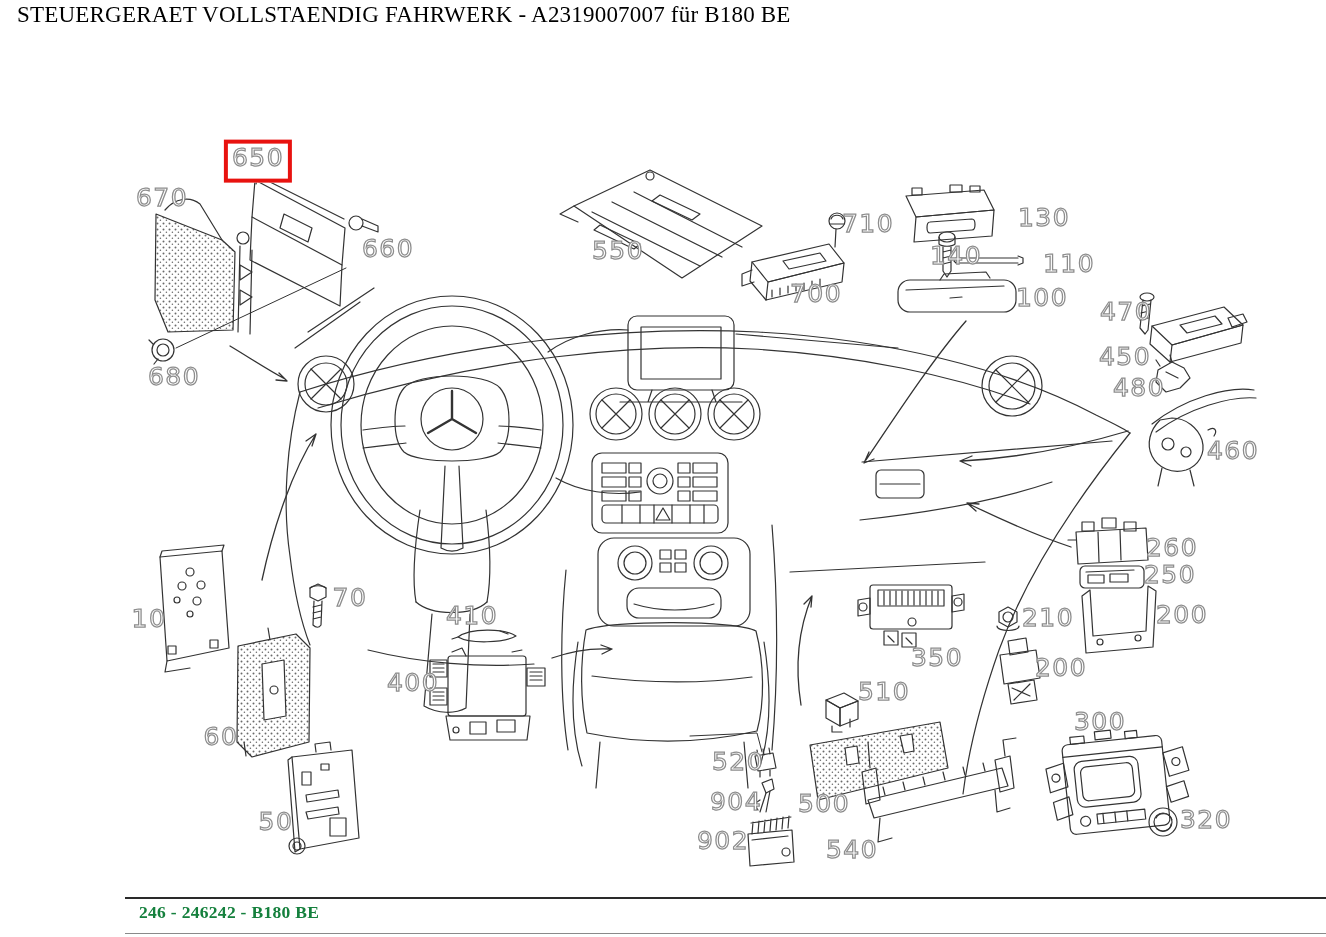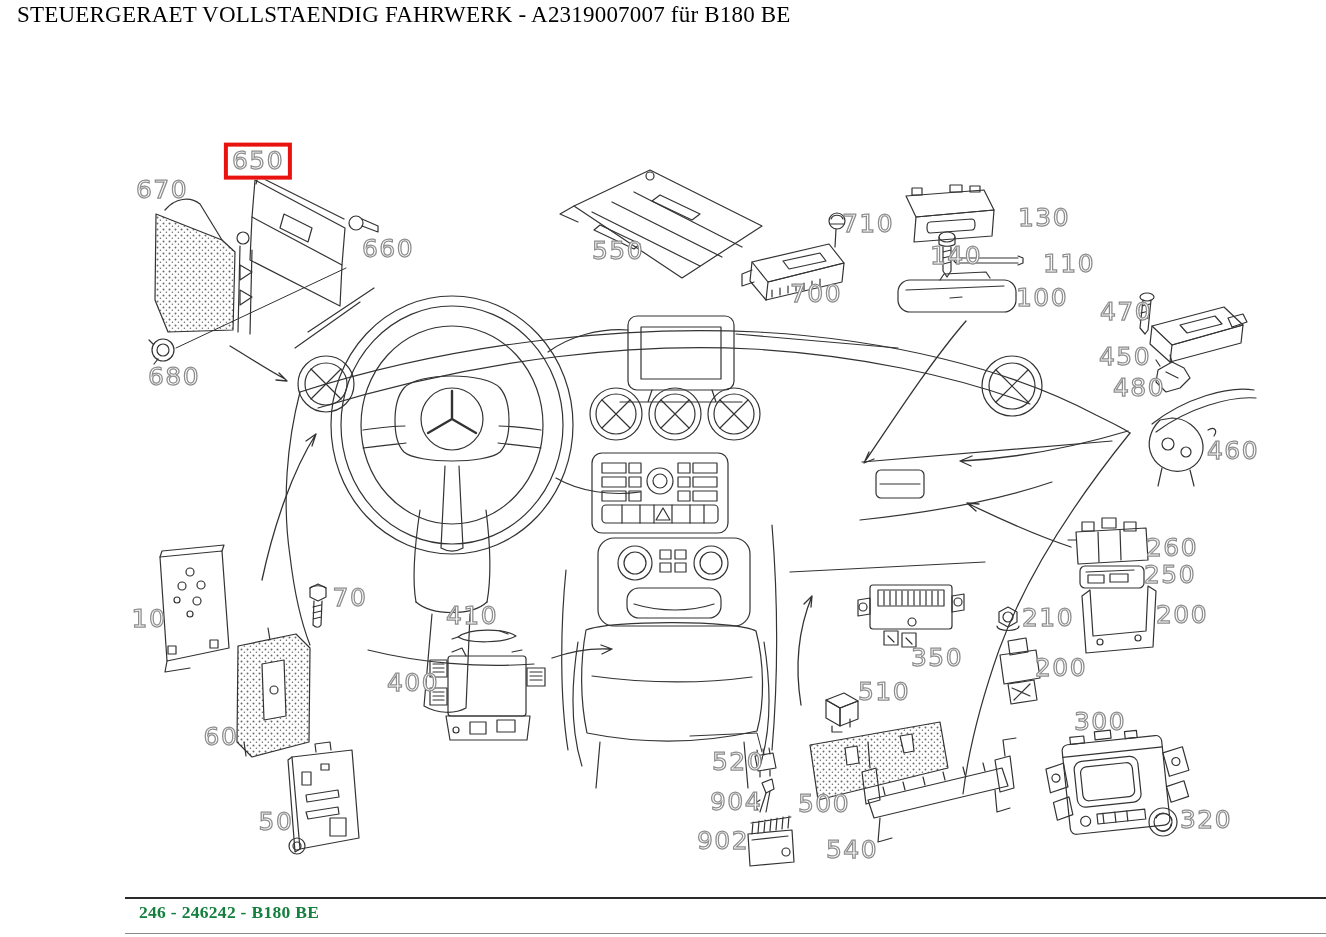--- a/index.html
+++ b/index.html
@@ -7,21 +7,21 @@
         font-family:"Liberation Serif",serif}
   .title{position:absolute;left:17px;top:2px;font-size:23px;color:#000;
          white-space:nowrap;letter-spacing:.2px}
   .art{position:absolute;left:0;top:0}
   .art *{vector-effect:non-scaling-stroke}
   .labels{position:absolute;left:0;top:0;width:1326px;height:937px;pointer-events:none}
   .part-label{position:absolute;transform:translate(-50%,-50%);
       font-family:"DejaVu Sans",sans-serif;font-size:25px;line-height:.95;
       color:#fff;-webkit-text-stroke:1.25px #8d8d8d;letter-spacing:1.5px;
       white-space:nowrap;pointer-events:auto;cursor:pointer}
-  .part-label.hl{border:4px solid #e8120f;background:#fff;padding:2px 4px 3px}
+  .part-label.hl{border:4px solid #e8120f;background:#fff;padding:2px 4px 9px}
   .footer-rule-top{position:absolute;left:125px;top:897px;width:1201px;height:0;
       border-top:2px solid #2a2a2a}
   .footer-text{position:absolute;left:139px;top:902px;font-size:17.5px;font-weight:bold;color:#15803d;
       letter-spacing:.3px}
   .footer-rule-bottom{position:absolute;left:125px;top:933px;width:1201px;height:0;
       border-top:1px solid #8a8a8a}
 </style>
 </head>
 <body>
 
@@ -398,21 +398,21 @@
       <path d="M 552,658 C 572,651 592,648 610,649 M 612,649 L 601,645 M 612,649 L 602,654"></path>
       <path d="M 801,705 C 795,668 798,630 812,596 M 812,596 L 804,604 M 812,596 L 811,607"></path>
       <path d="M 1128,431 C 1078,446 1018,458 962,461 M 960,461 L 972,456 M 960,461 L 971,466"></path>
       <path d="M 1071,547 C 1032,534 998,518 969,504 M 967,503 L 979,504 M 967,503 L 976,511"></path>
       <path d="M 966,321 C 932,360 893,420 866,460 M 864,463 L 869,452 M 864,463 L 874,459"></path>
     </g>
   </svg>
 
   <div class="labels">
       <span class="part-label hl" style="left: 258px; top: 161px;">650</span>
-      <span class="part-label" style="left: 162px; top: 190px;">670</span>
+      <span class="part-label" style="left: 162px; top: 198px;">670</span>
       <span class="part-label" style="left: 388px; top: 249px;">660</span>
       <span class="part-label" style="left: 174px; top: 377px;">680</span>
       <span class="part-label" style="left: 618px; top: 251px;">550</span>
       <span class="part-label" style="left: 868px; top: 224px;">710</span>
       <span class="part-label" style="left: 816px; top: 294px;">700</span>
       <span class="part-label" style="left: 1044px; top: 218px;">130</span>
       <span class="part-label" style="left: 956px; top: 256px;">140</span>
       <span class="part-label" style="left: 1041px; top: 264px; margin-left: 28px;">110</span>
       <span class="part-label" style="left: 1042px; top: 298px;">100</span>
       <span class="part-label" style="left: 1126px; top: 312px;">470</span>

